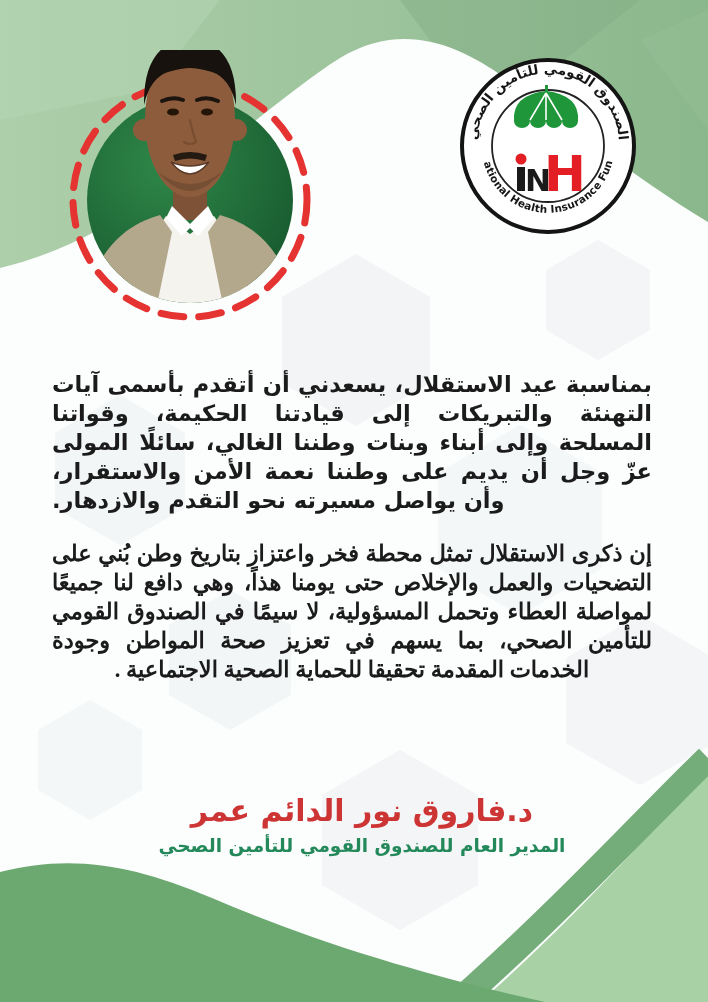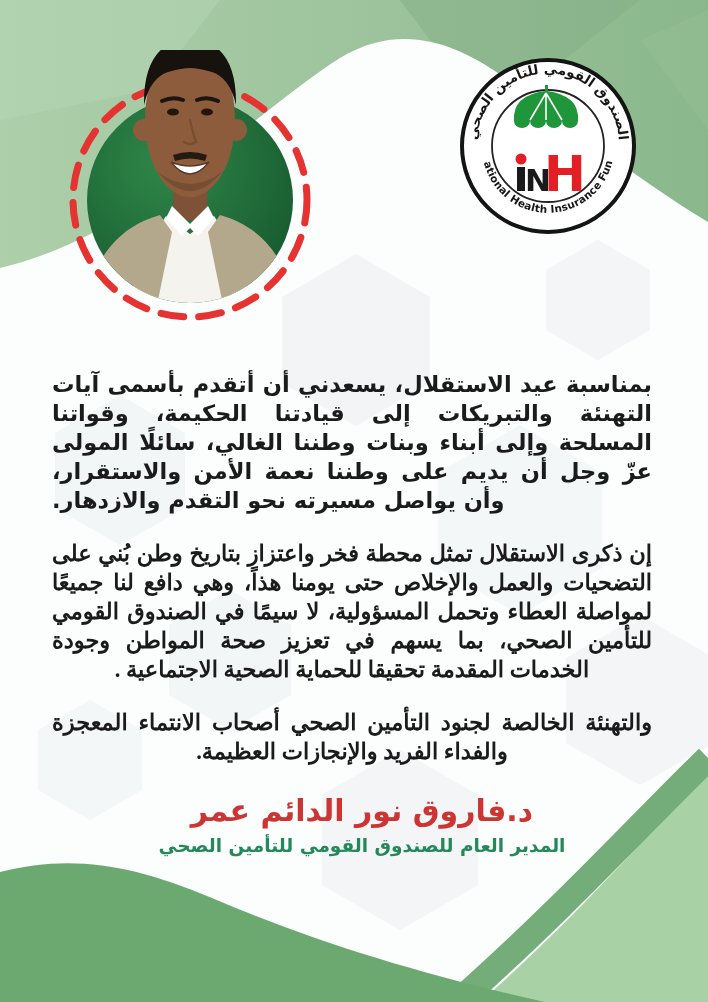--- a/index.html
+++ b/index.html
@@ -148,19 +148,18 @@
 
     <text font-family="DejaVu Sans, sans-serif" font-weight="bold" font-size="10.5" fill="#161616" letter-spacing="0.2">
       <textPath href="#arc-bottom" startOffset="50%" text-anchor="middle">National Health Insurance Fund</textPath>
     </text>
   </g>
 </svg>
 
 <main class="msg">
   <p class="para last-left">بمناسبة عيد الاستقلال، يسعدني أن أتقدم بأسمى آيات التهنئة والتبريكات إلى قيادتنا الحكيمة، وقواتنا المسلحة وإلى أبناء وبنات وطننا الغالي، سائلًا المولى عزّ وجل أن يديم على وطننا نعمة الأمن والاستقرار، وأن يواصل مسيرته نحو التقدم والازدهار.</p>
   <p class="para last-center">إن ذكرى الاستقلال تمثل محطة فخر واعتزاز بتاريخ وطن بُني على التضحيات والعمل والإخلاص حتى يومنا هذاً، وهي دافع لنا جميعًا لمواصلة العطاء وتحمل المسؤولية، لا سيمًا في الصندوق القومي للتأمين الصحي، بما يسهم في تعزيز صحة المواطن وجودة الخدمات المقدمة تحقيقا للحماية الصحية الاجتماعية .</p>
-  <p class="para last-center congrats">والتهنئة الخالصة لجنود التأمين الصحي أصحاب الانتماء المعجزة والفداء الفريد والإنجازات العظيمة.</p>
 </main>
 
 <div class="sig">
   <div class="sig-name">د.فاروق نور الدائم عمر</div>
   <div class="sig-title">المدير العام للصندوق القومي للتأمين الصحي</div>
 </div>
 
 </body></html>

